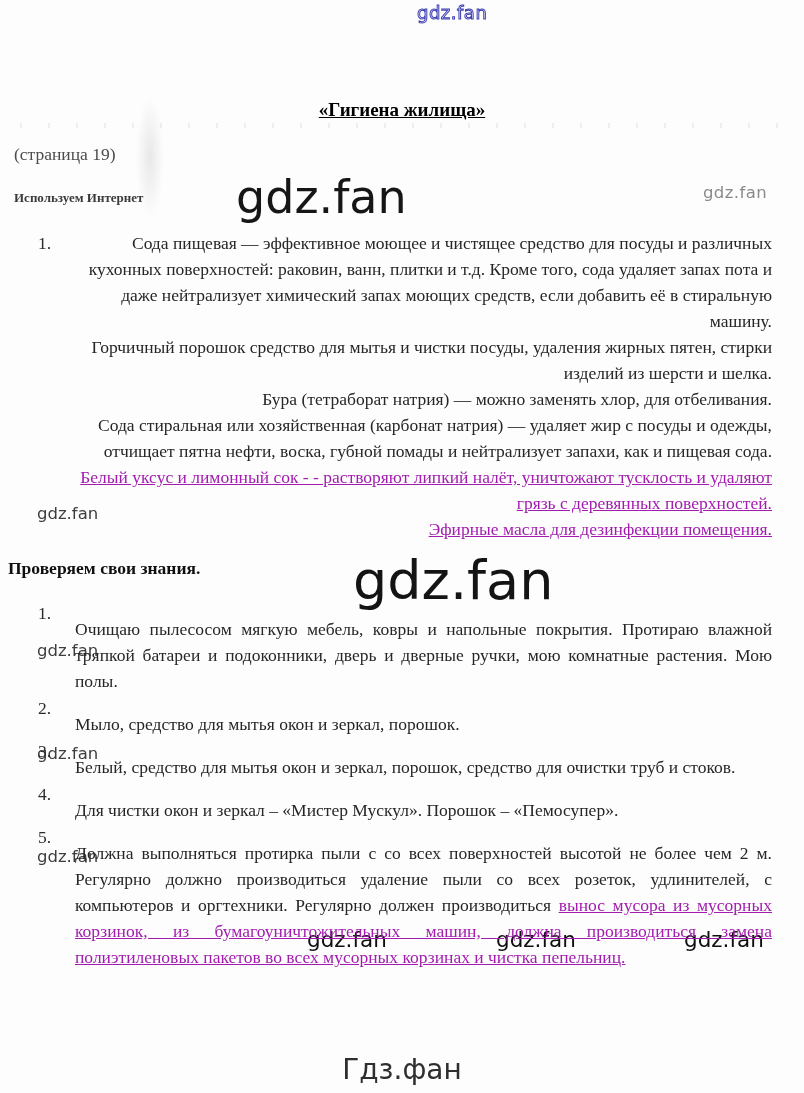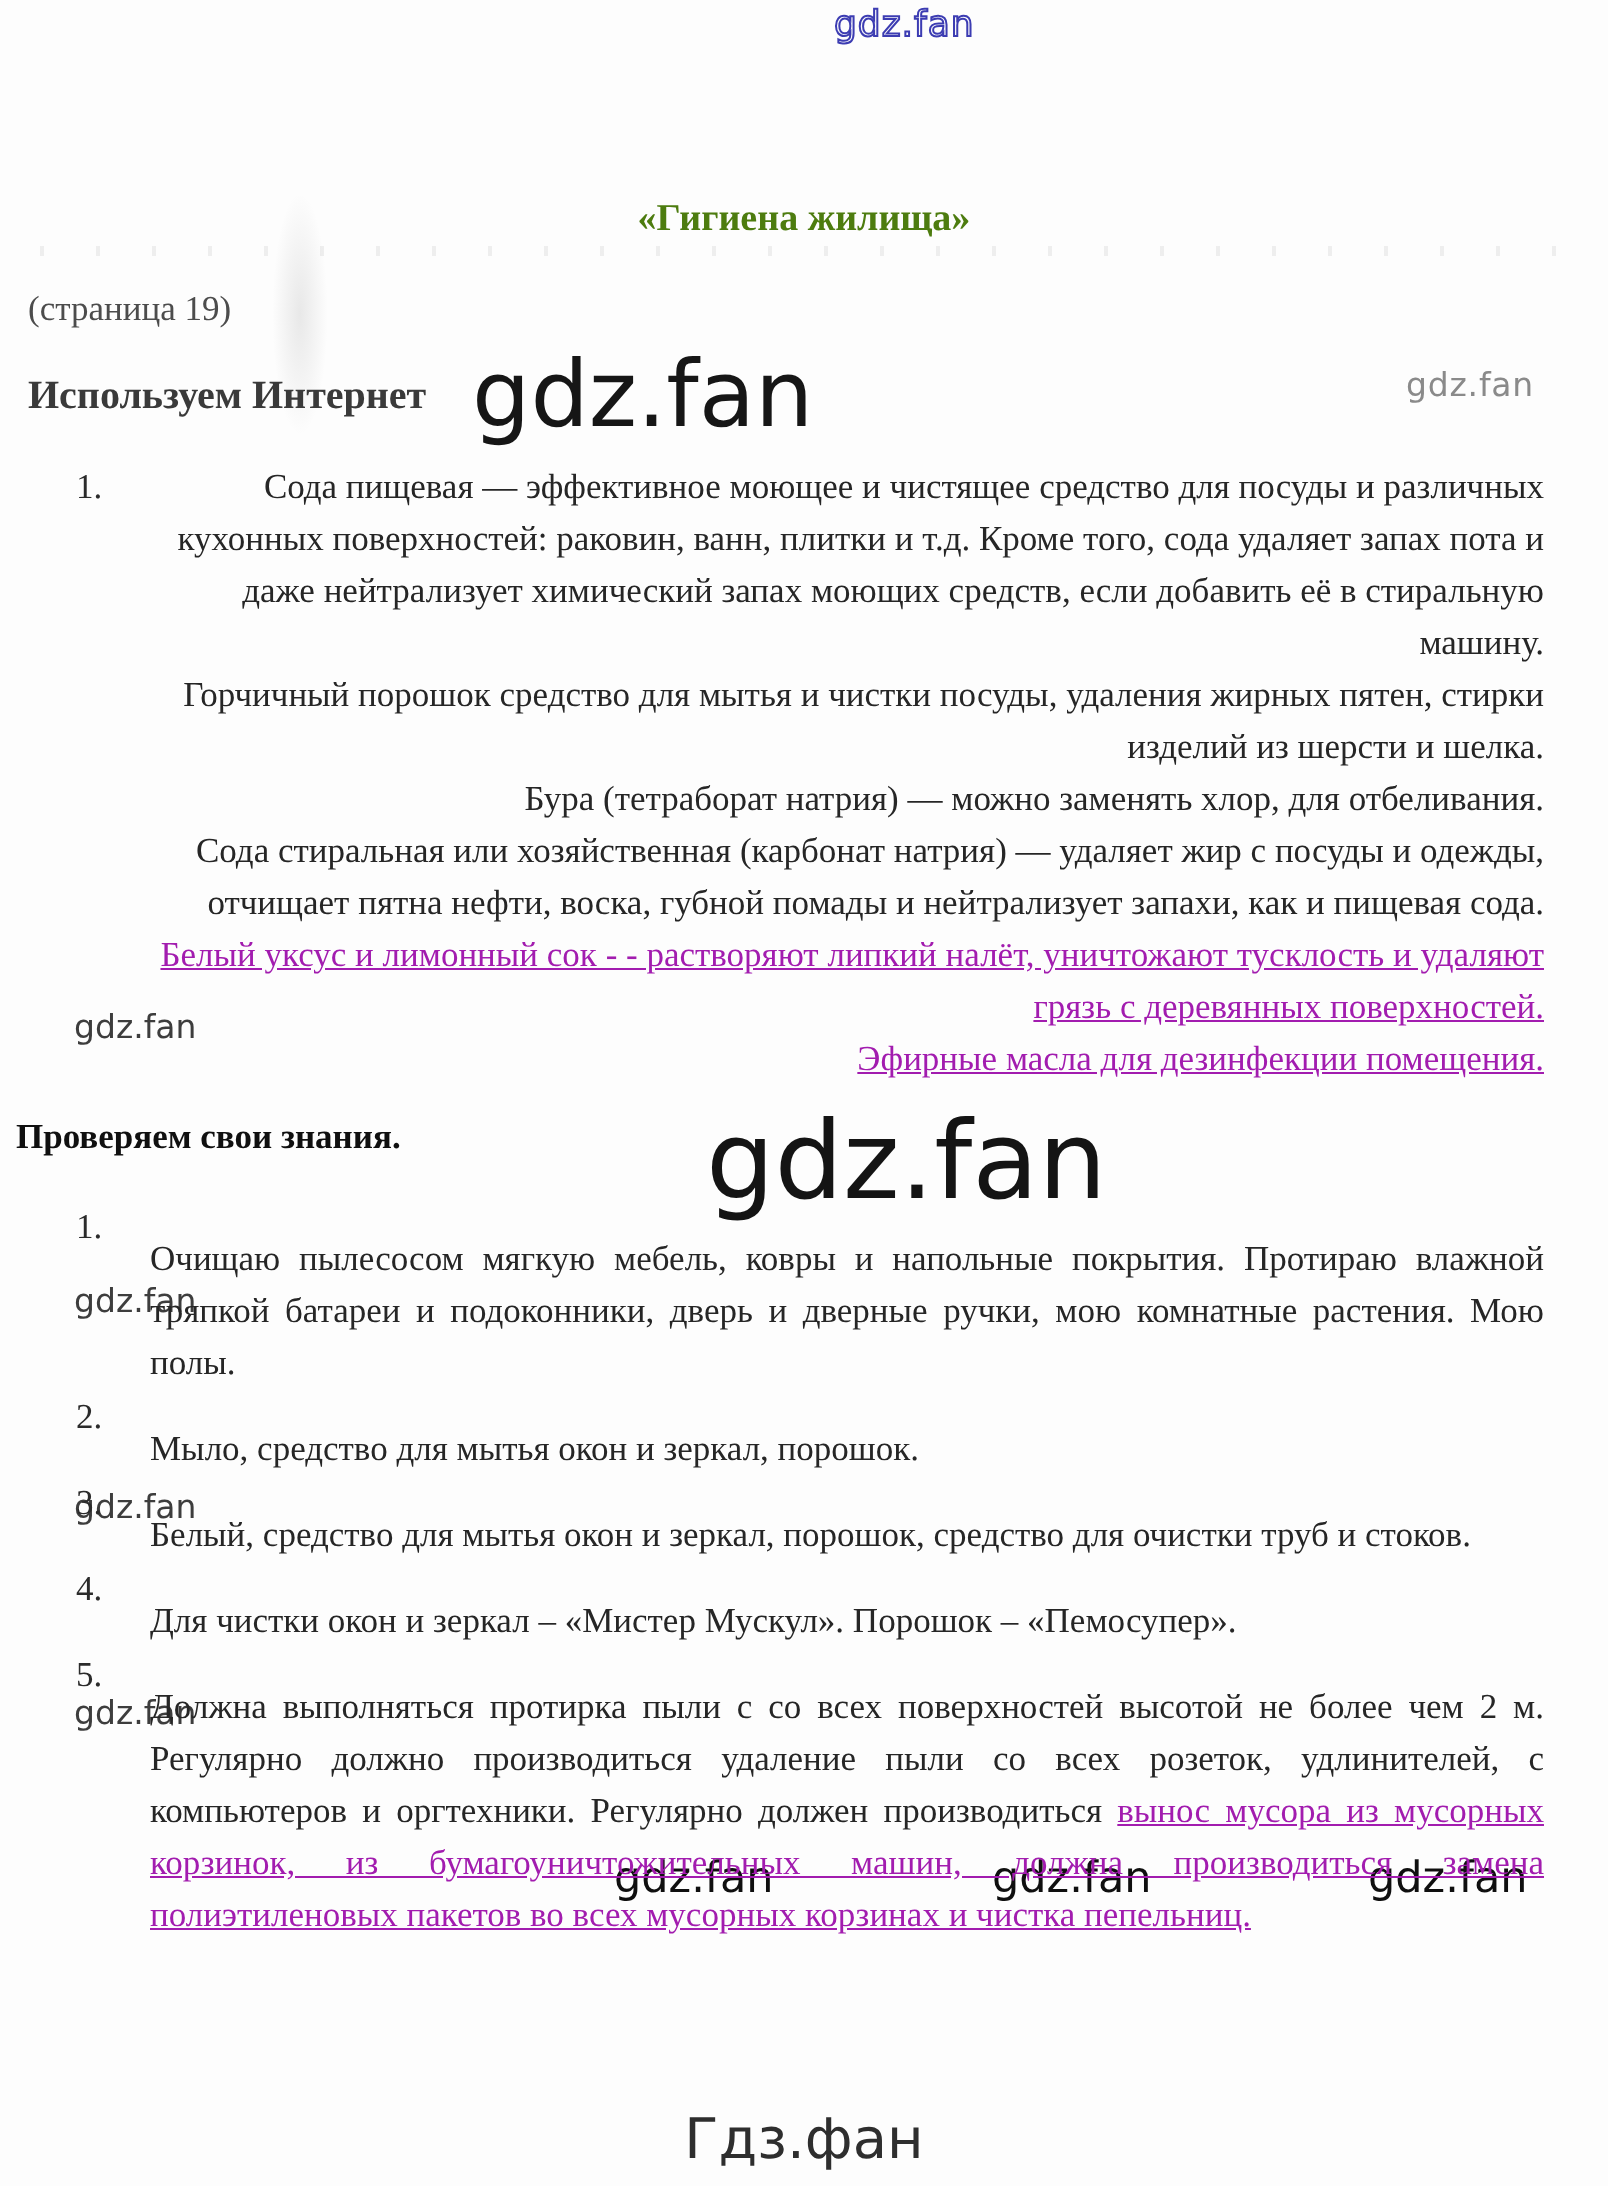--- a/index.html
+++ b/index.html
@@ -23,23 +23,23 @@
   #wm-row1{left:307px;} #wm-row2{left:496px;} #wm-row3{left:684px;}
   #wm-bottom{left:50%;transform:translateX(-50%);top:1056px;font-size:28px;color:#2e2e2e;}
   
   .artifact{position:absolute;pointer-events:none;}
   #artifact-dots{left:20px;top:123px;width:764px;height:5px;opacity:.45;
     background:repeating-linear-gradient(90deg, rgba(70,70,70,.18) 0 2px, transparent 2px 28px);}
   #artifact-smudge{left:136px;top:96px;width:28px;height:122px;
     background:radial-gradient(ellipse at center, rgba(80,80,80,.12), transparent 70%);}
   
   #doc{position:absolute;left:0;top:0;width:804px;}
-  .title{margin:98px 0 0 0;text-align:center;font-weight:bold;font-size:19px;color:#4d7c0f;line-height:24px;}
+  .title{margin:98px 0 0 0;text-align:center;font-weight:bold;font-size:19px;color:#000000;line-height:24px;text-decoration:underline;}
   .subtitle{margin:20px 0 0 14px;font-size:17.5px;color:#4c4c4c;line-height:24px;}
-  .h1{margin:20px 0 0 14px;font-size:20px;font-weight:bold;color:#3a3a3a;line-height:24px;}
+  .h1{margin:20px 0 0 14px;font-size:13px;font-weight:bold;color:#3a3a3a;line-height:24px;}
   .h2{margin:14px 0 0 8px;font-size:17.5px;font-weight:bold;color:#101010;line-height:24px;}
   .list{margin-top:20px;}
   .list1{margin-top:20px;}
   .list2{margin-top:20px;}
   .li{display:flex;margin:0 0 1px 0;}
   .num{flex:none;margin-left:38px;width:20px;font-size:17.5px;line-height:26px;color:#2b2b2b;}
   .content{margin-left:17px;width:697px;font-size:17.5px;line-height:26px;}
   .list1 .content{text-align:right;}
   .list2 .content{text-align:justify;margin-top:16px;}
   .content p{margin:0;}

